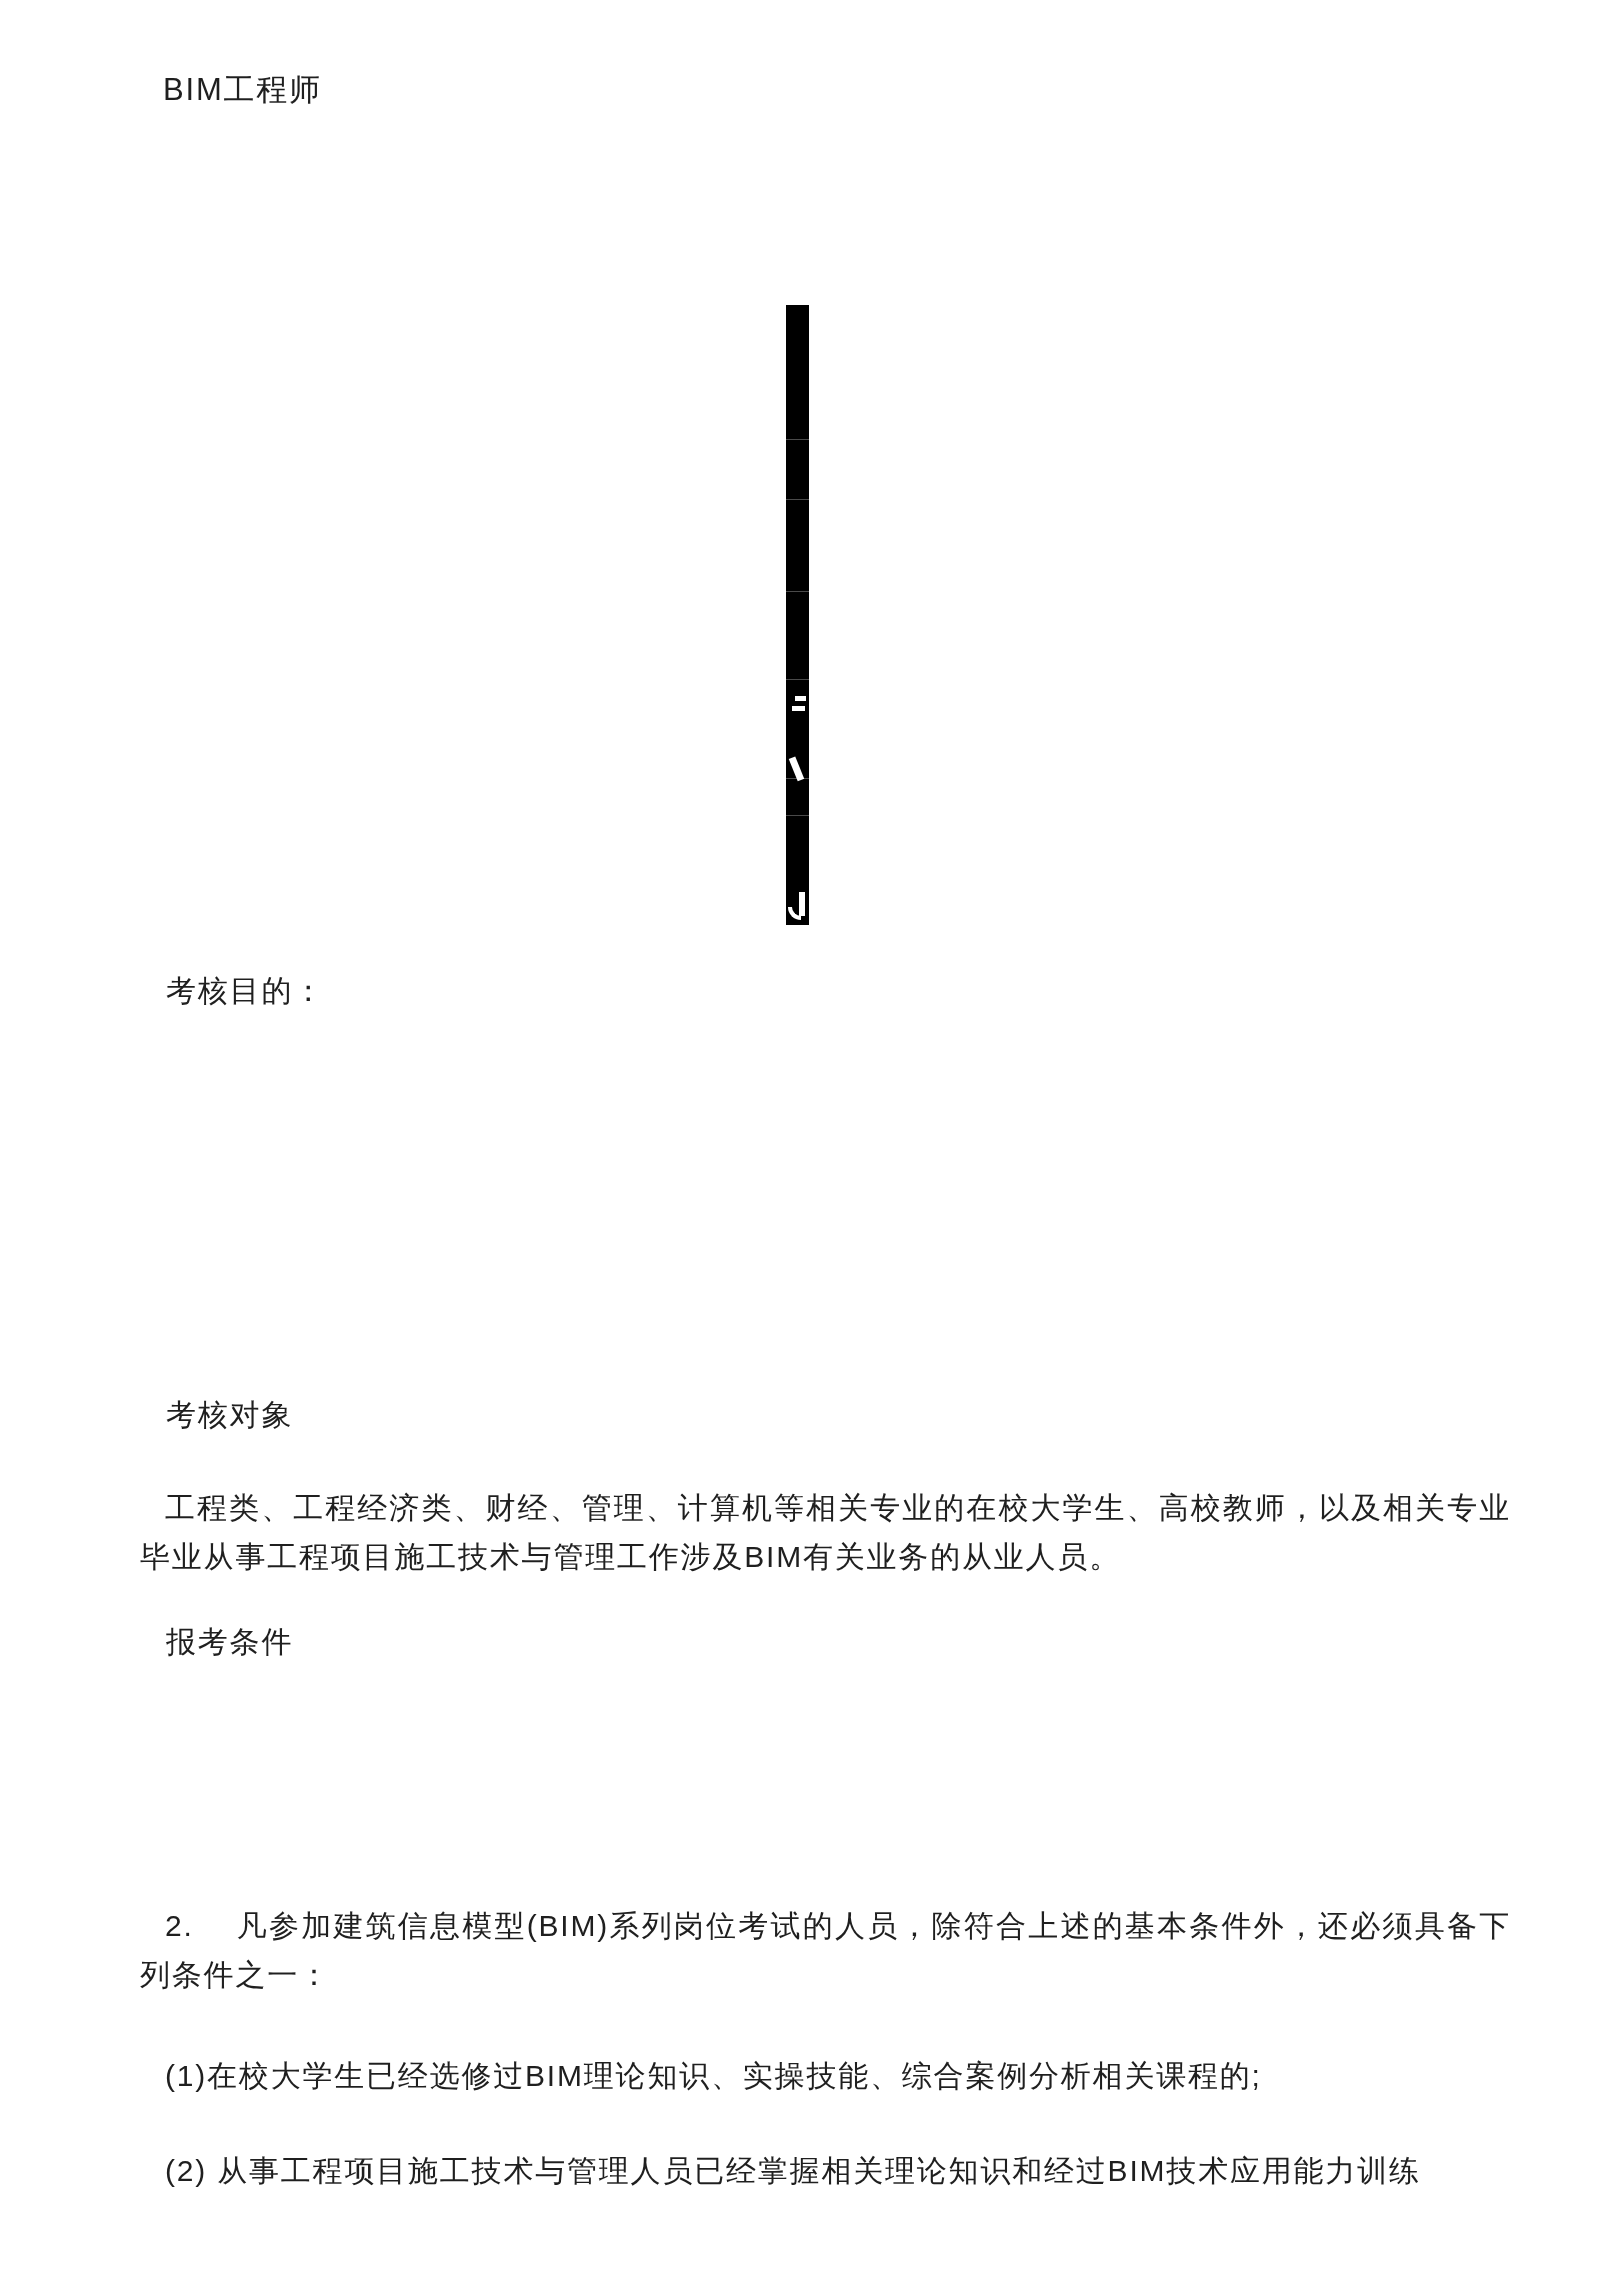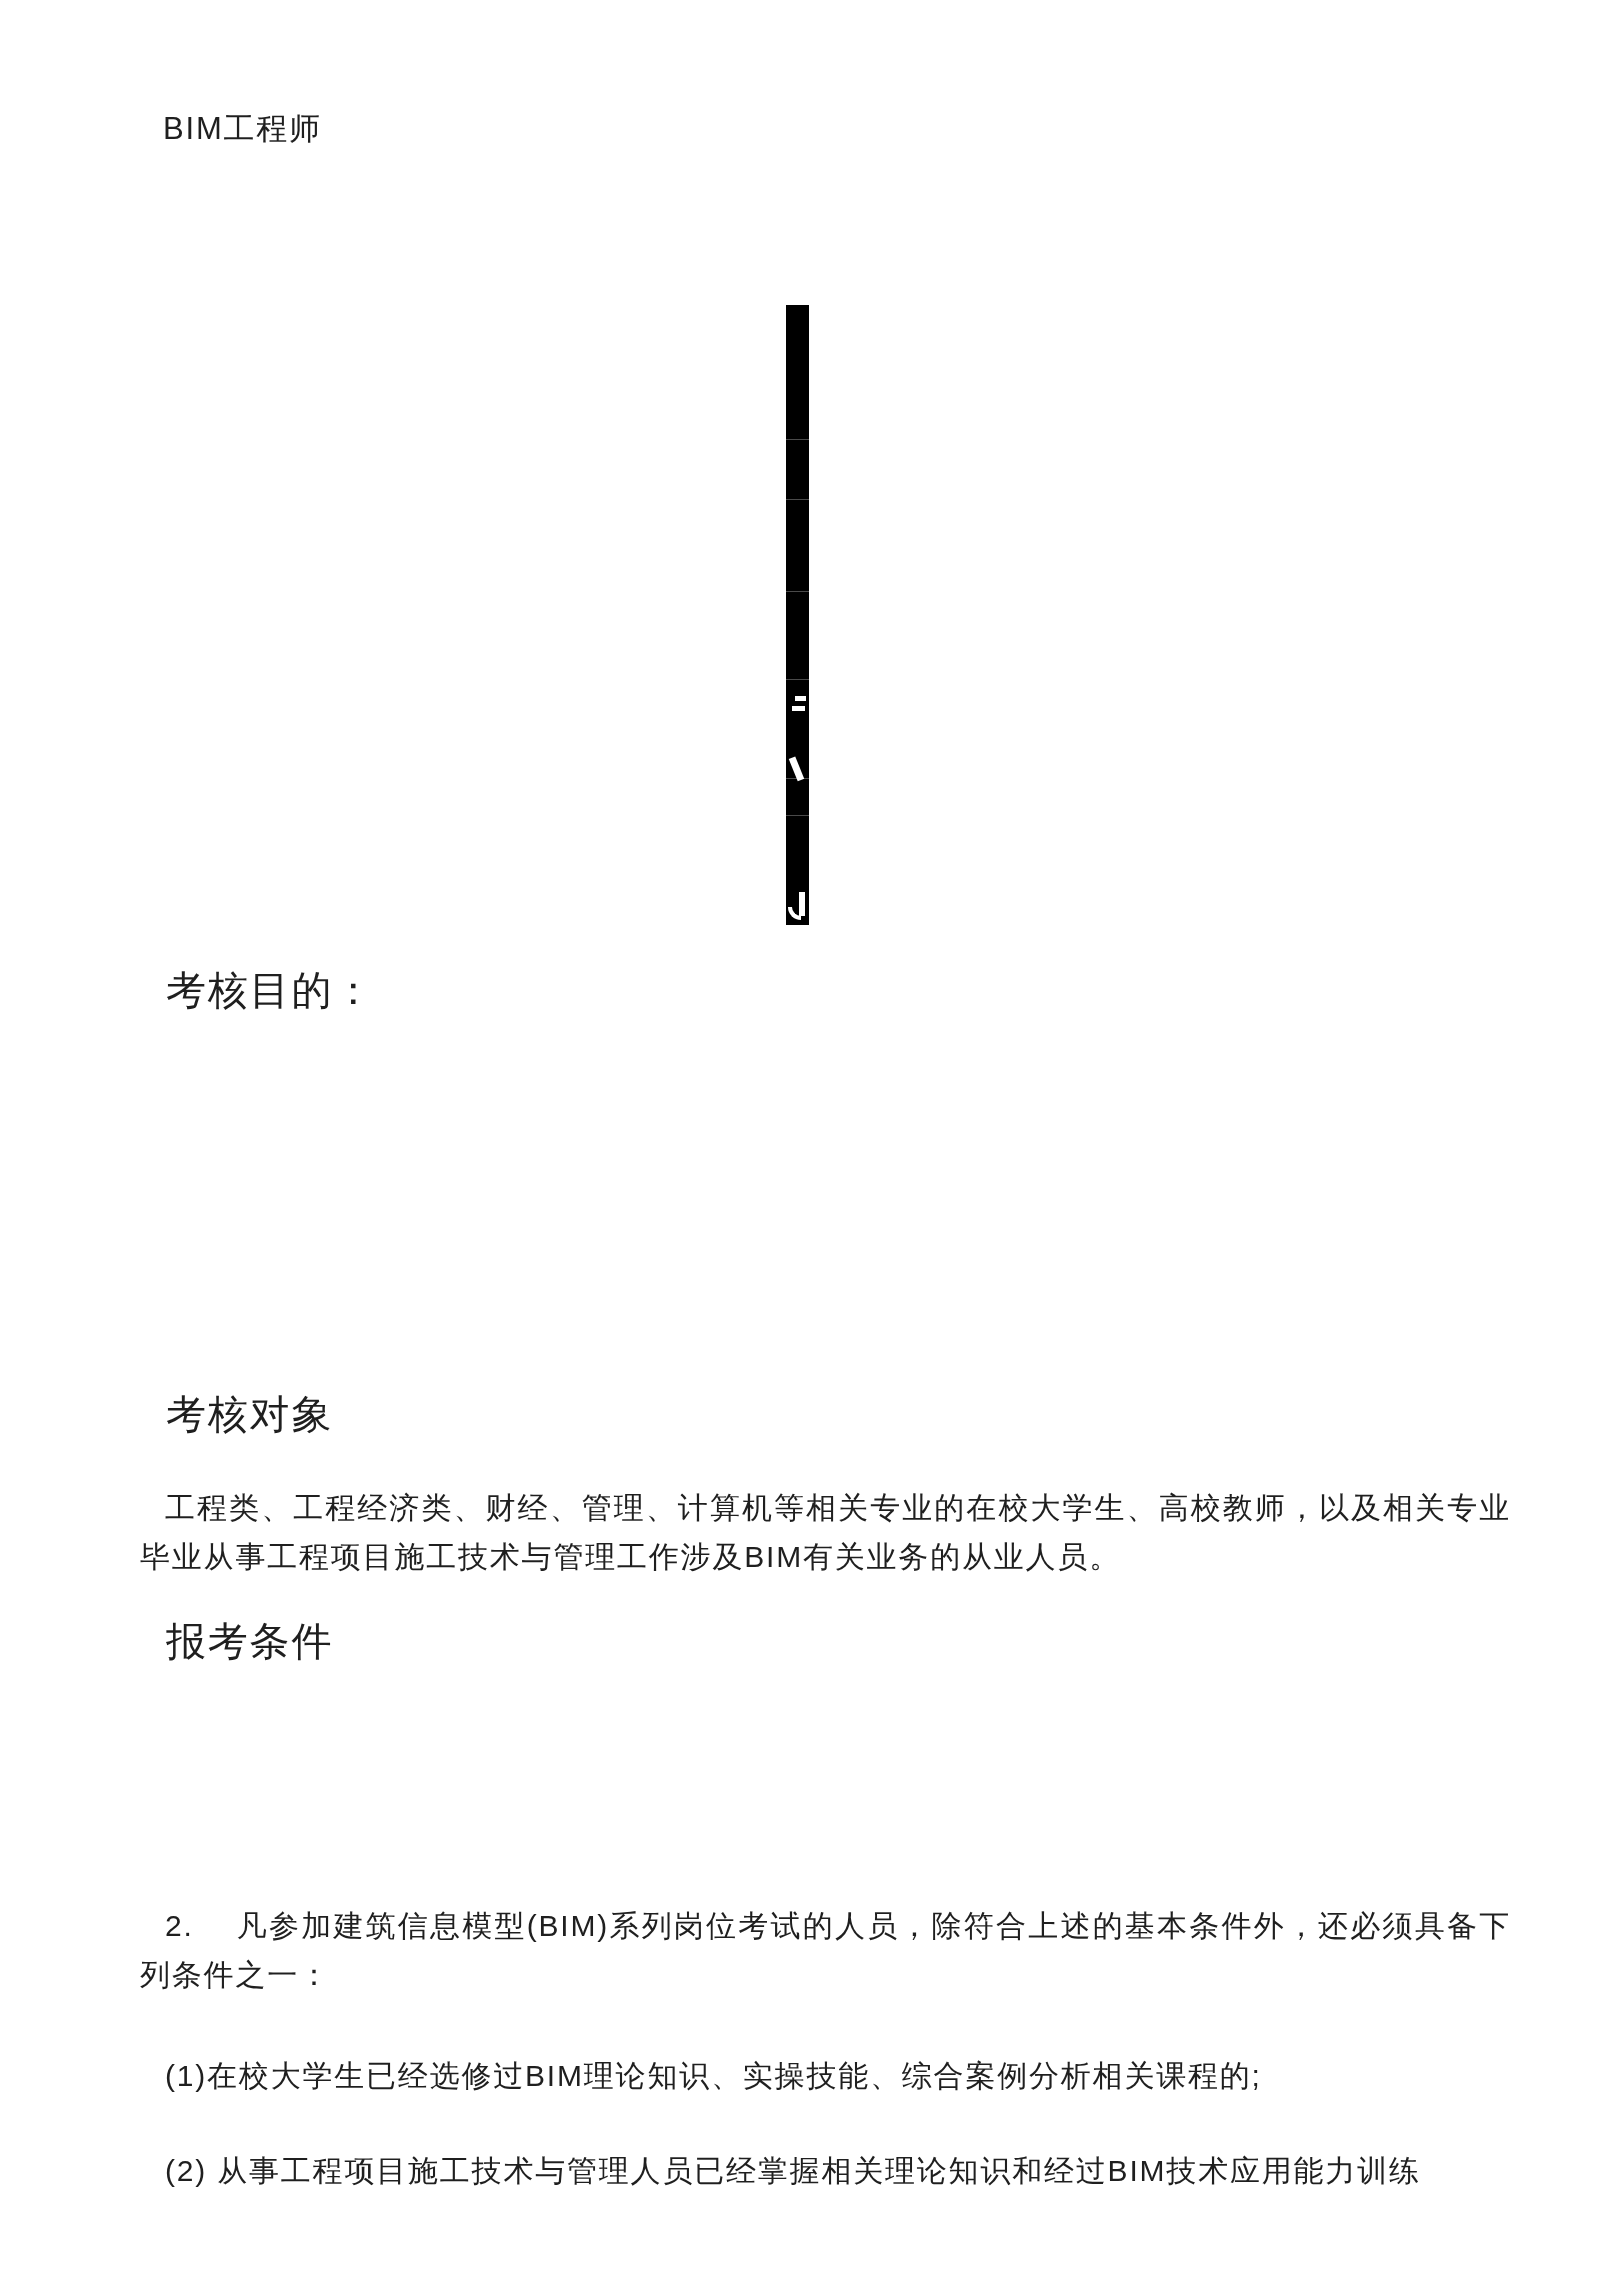--- a/index.html
+++ b/index.html
@@ -16,30 +16,29 @@
     position:absolute;
     font-size:30px;
     line-height:49px;
     letter-spacing:1.8px;
     text-align:justify;
     word-break:break-all;
     white-space:pre-wrap;
   }
   .heading{
     position:absolute;
-    font-size:40px;
+    font-size:30px;
     line-height:37px;
     letter-spacing:1.8px;
   }
   .doc-title{
     position:absolute;
     font-size:31px;
     line-height:39px;
     letter-spacing:1.8px;
-    margin-top:39px;
   }
   .indent{ text-indent:25px; }
   
   .img-bar{
     position:absolute;
     left:786px; top:305px;
     width:23px; height:620px;
     background:#000000;
   }
   .img-bar .seam{

